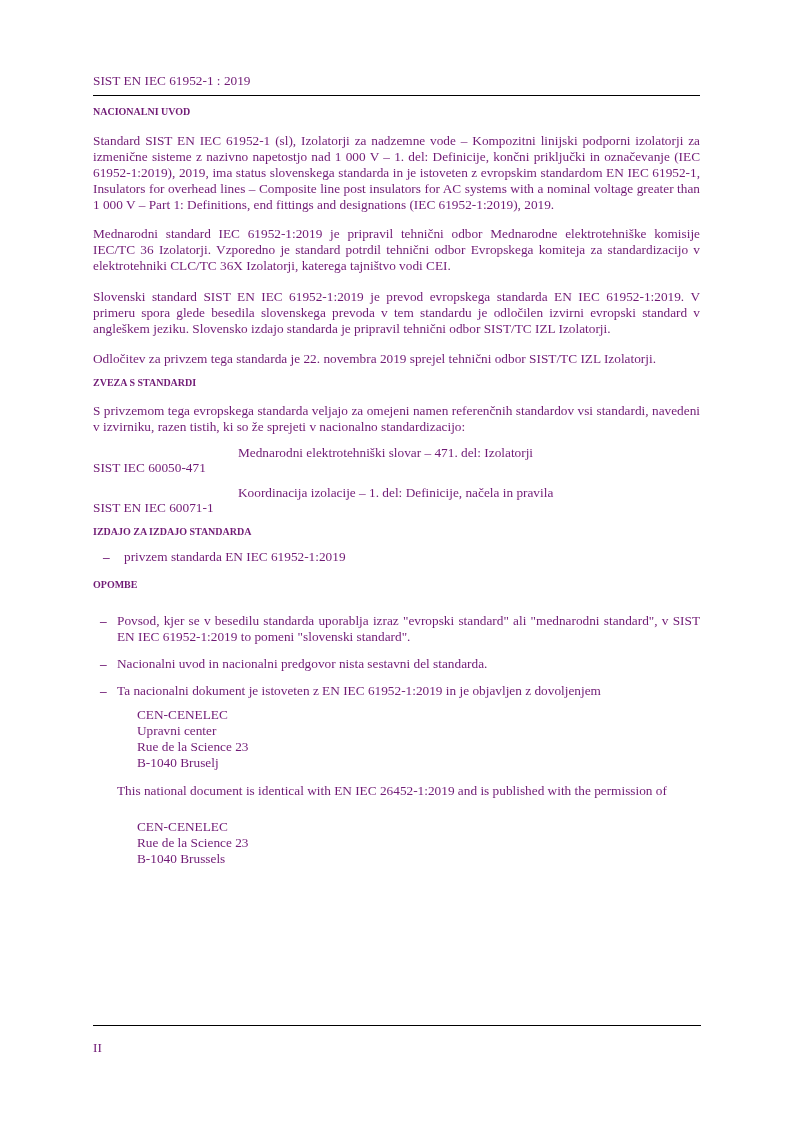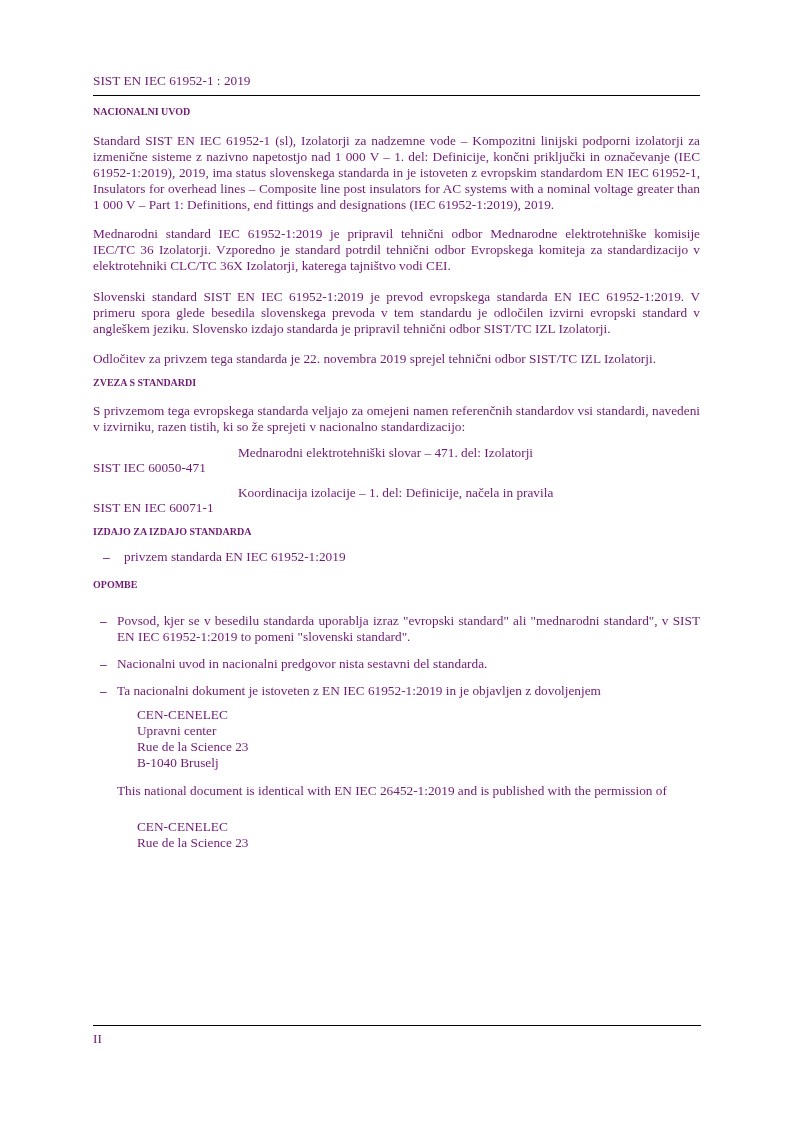--- a/index.html
+++ b/index.html
@@ -55,21 +55,21 @@
   .mt-8  { margin-top: 8px; }
   .mt-11 { margin-top: 11px; }
   .mt-20 { margin-top: 20px; }
 
   .page-footer {
     position: absolute;
     left: 93px;
     right: 92px;
     top: 1025px;
     border-top: 1.8px solid #000;
-    padding-top: 5px;
+    padding-top: 14px;
   }
 </style>
 </head>
 <body>
 
 <div class="page">
   <div class="content">
 
     <div class="page-header">
       <span>SIST EN IEC 61952-1 : 2019</span>
@@ -119,20 +119,21 @@
       <div>Upravni center</div>
       <div>Rue de la Science 23</div>
       <div>B-1040 Bruselj</div>
     </div>
 
     <p class="en-note">This national document is identical with EN IEC 26452-1:2019 and is published with the permission of</p>
 
     <div class="addr mt-20">
       <div>CEN-CENELEC</div>
       <div>Rue de la Science 23</div>
+      <div>B-1040 Brussels</div>
     </div>
 
   </div>
 
   <div class="page-footer">
     <span>II</span>
   </div>
 </div>
 
 </body></html>

